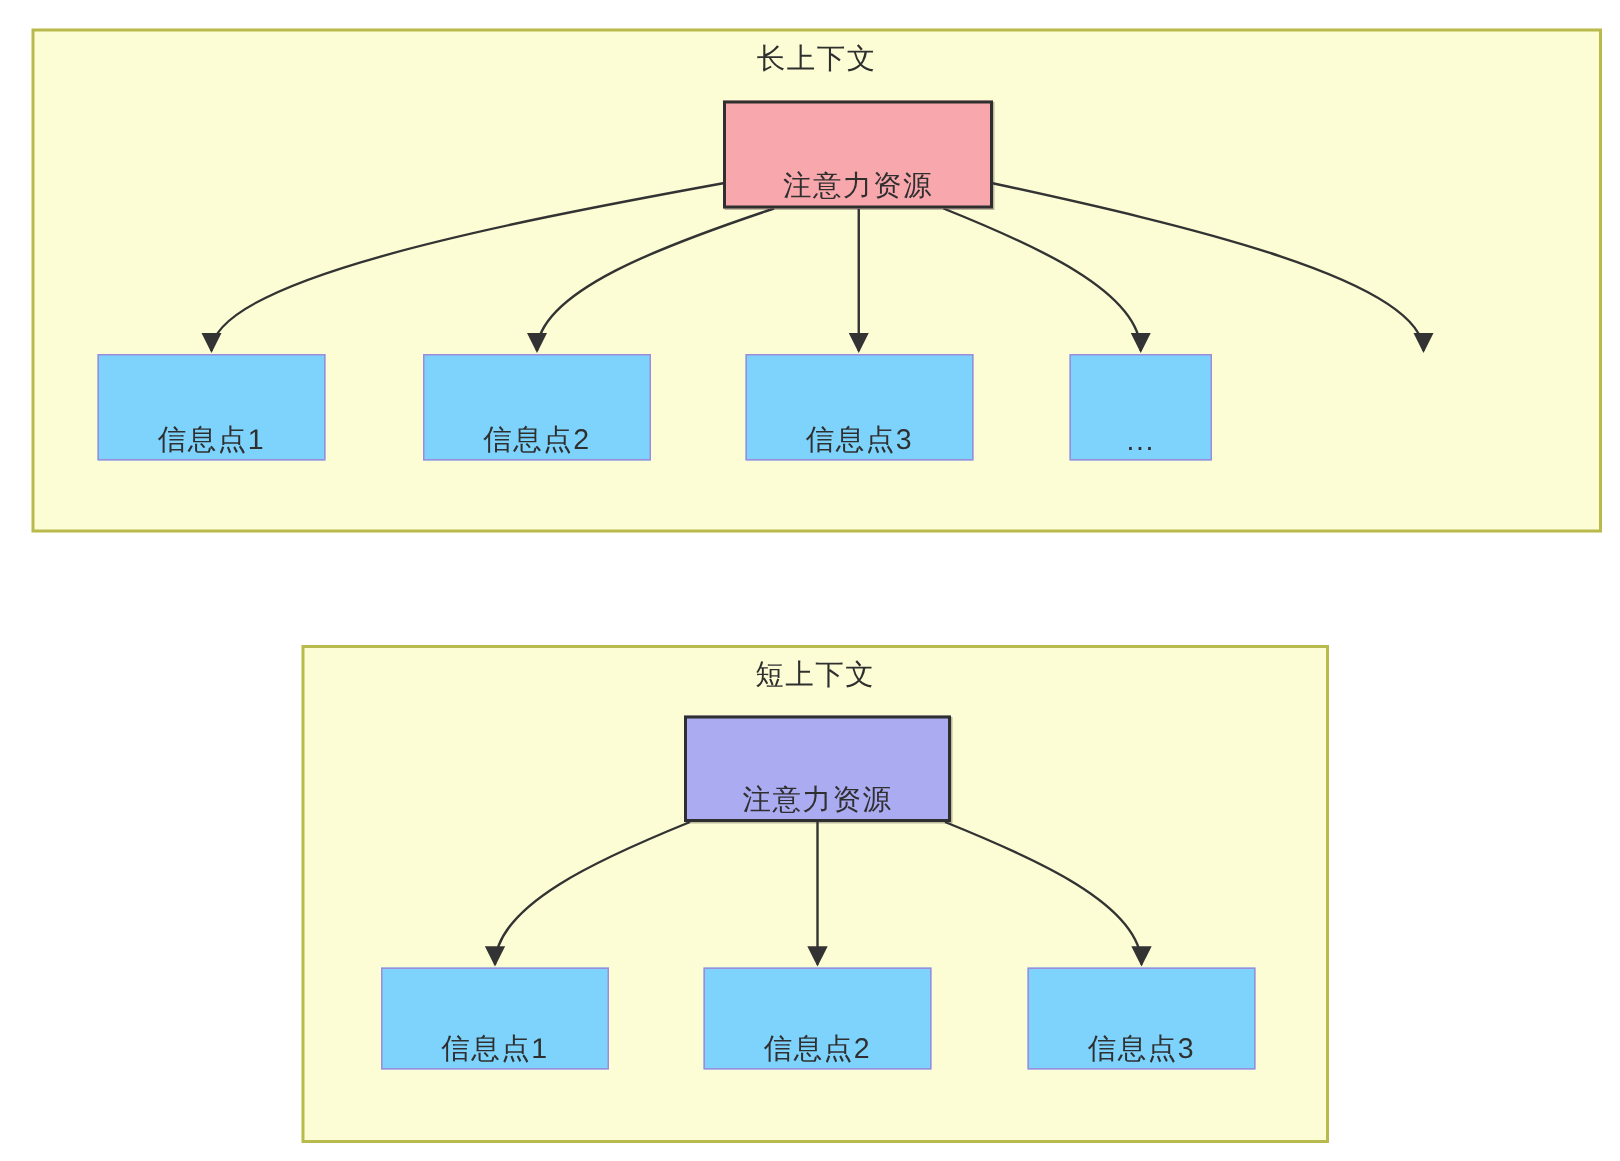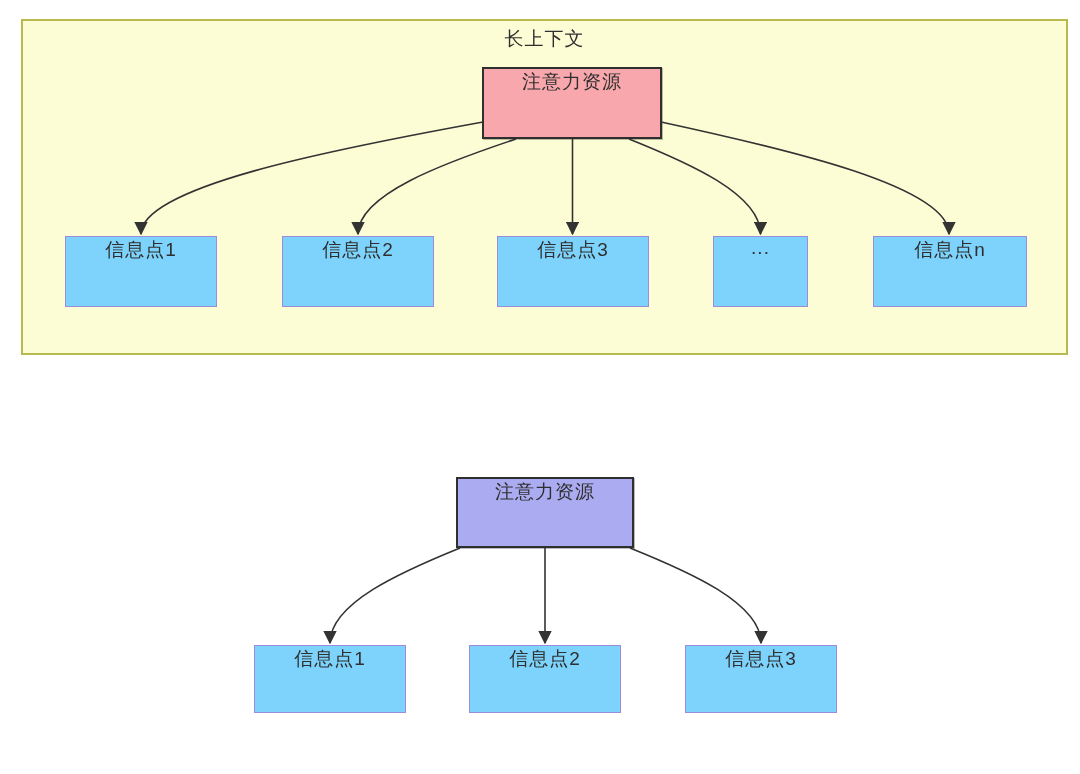--- a/index.html
+++ b/index.html
@@ -29,21 +29,21 @@
     text-align: center;
     font-size: 19px;
     color: #2F2F2F;
     letter-spacing: 1px;
   }
 
   .node {
     position: absolute;
     box-sizing: border-box;
     display: flex;
-    align-items: flex-start;
+    align-items: flex-end;
     justify-content: center;
     font-size: 19px;
     color: #2F2F2F;
     z-index: 2;
     letter-spacing: 1px;
   }
 
   .attention {
     border: 2.5px solid #2F2F2F;
     box-shadow: 1px 1px 0 rgba(60,60,60,0.35);
@@ -110,24 +110,24 @@
   </div>
   <div class="node info t2">
     <span>信息点2</span>
   </div>
   <div class="node info t3">
     <span>信息点3</span>
   </div>
   <div class="node info t4">
     <span>...</span>
   </div>
-  <div class="node info t5">
-    <span>信息点n</span>
+
+  <div class="panel panel-short">
+    <div class="panel-title">短上下文</div>
   </div>
-
 
   <div class="node attention attention-short">
     <span>注意力资源</span>
   </div>
 
   <div class="node info b1">
     <span>信息点1</span>
   </div>
   <div class="node info b2">
     <span>信息点2</span>

